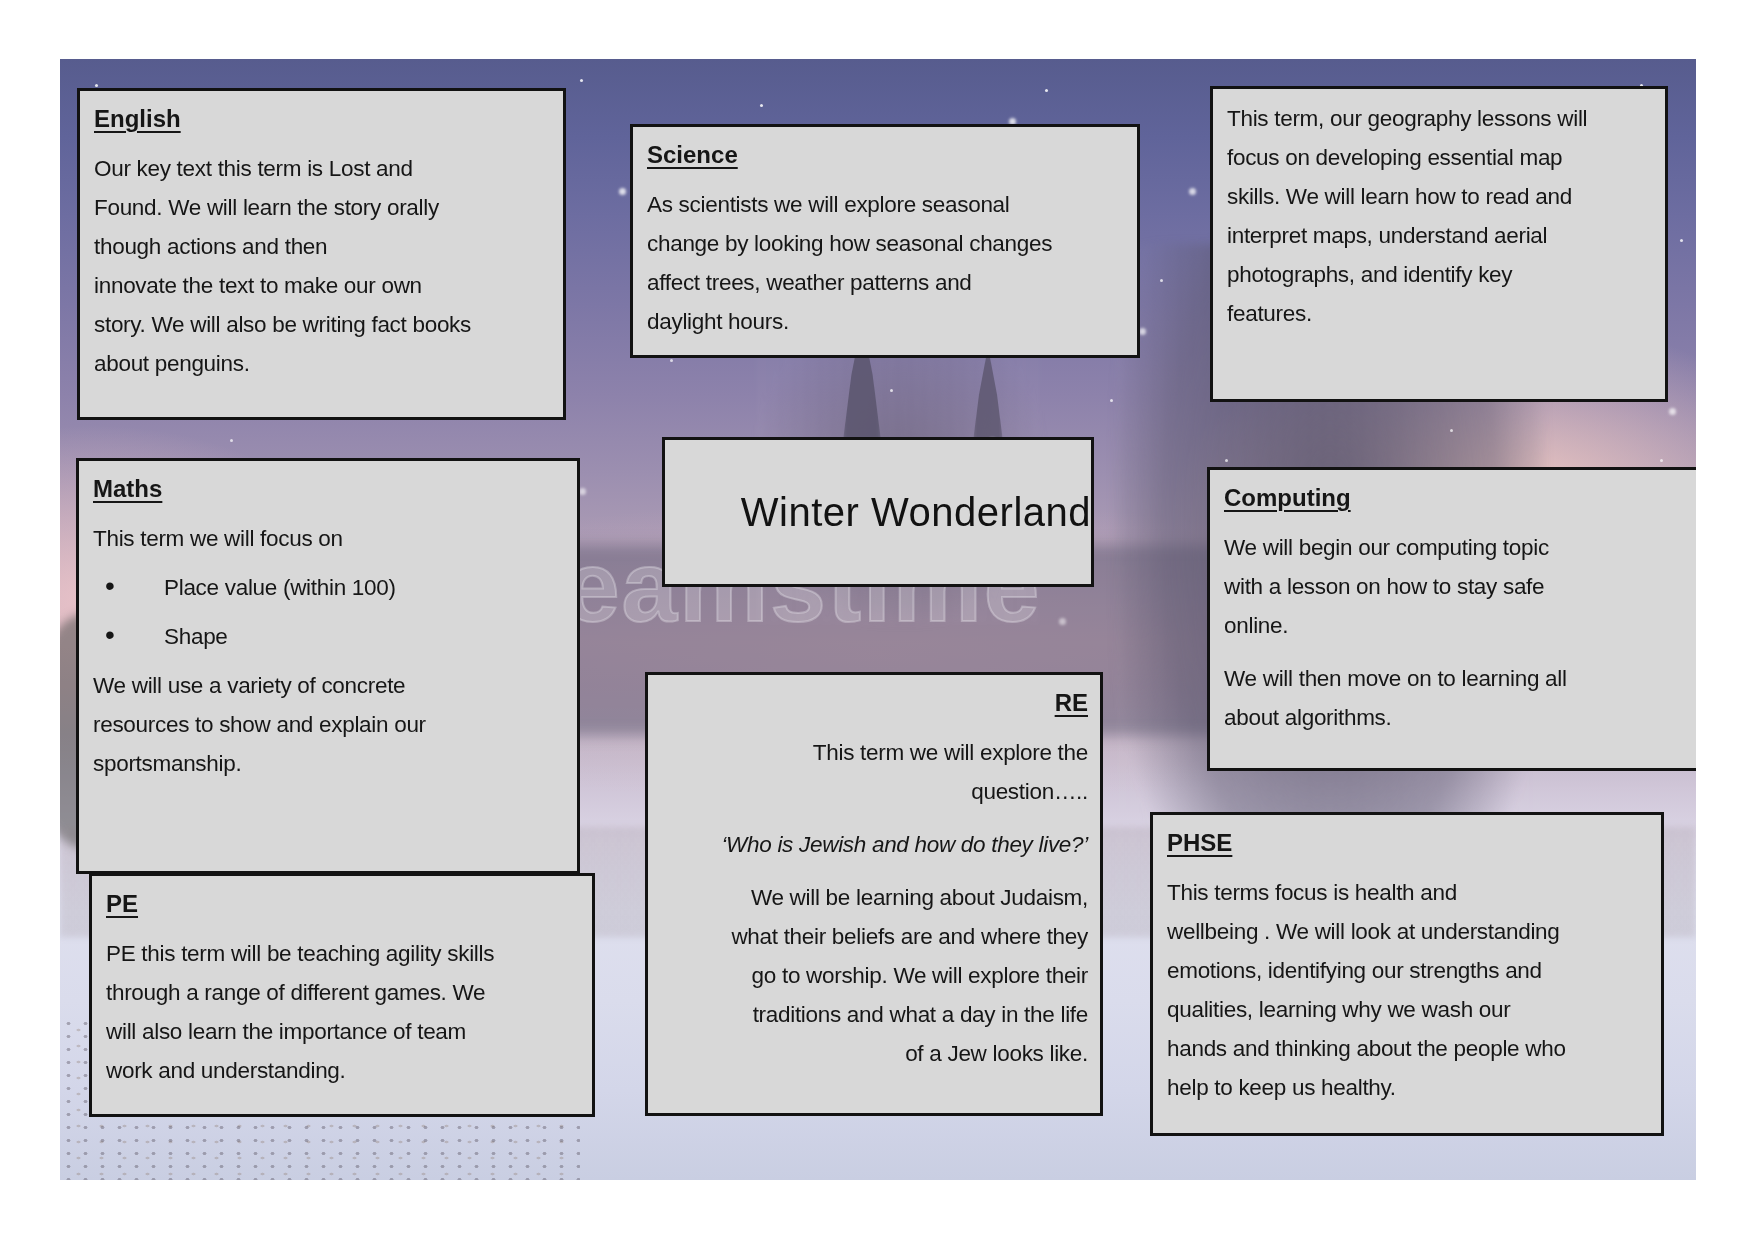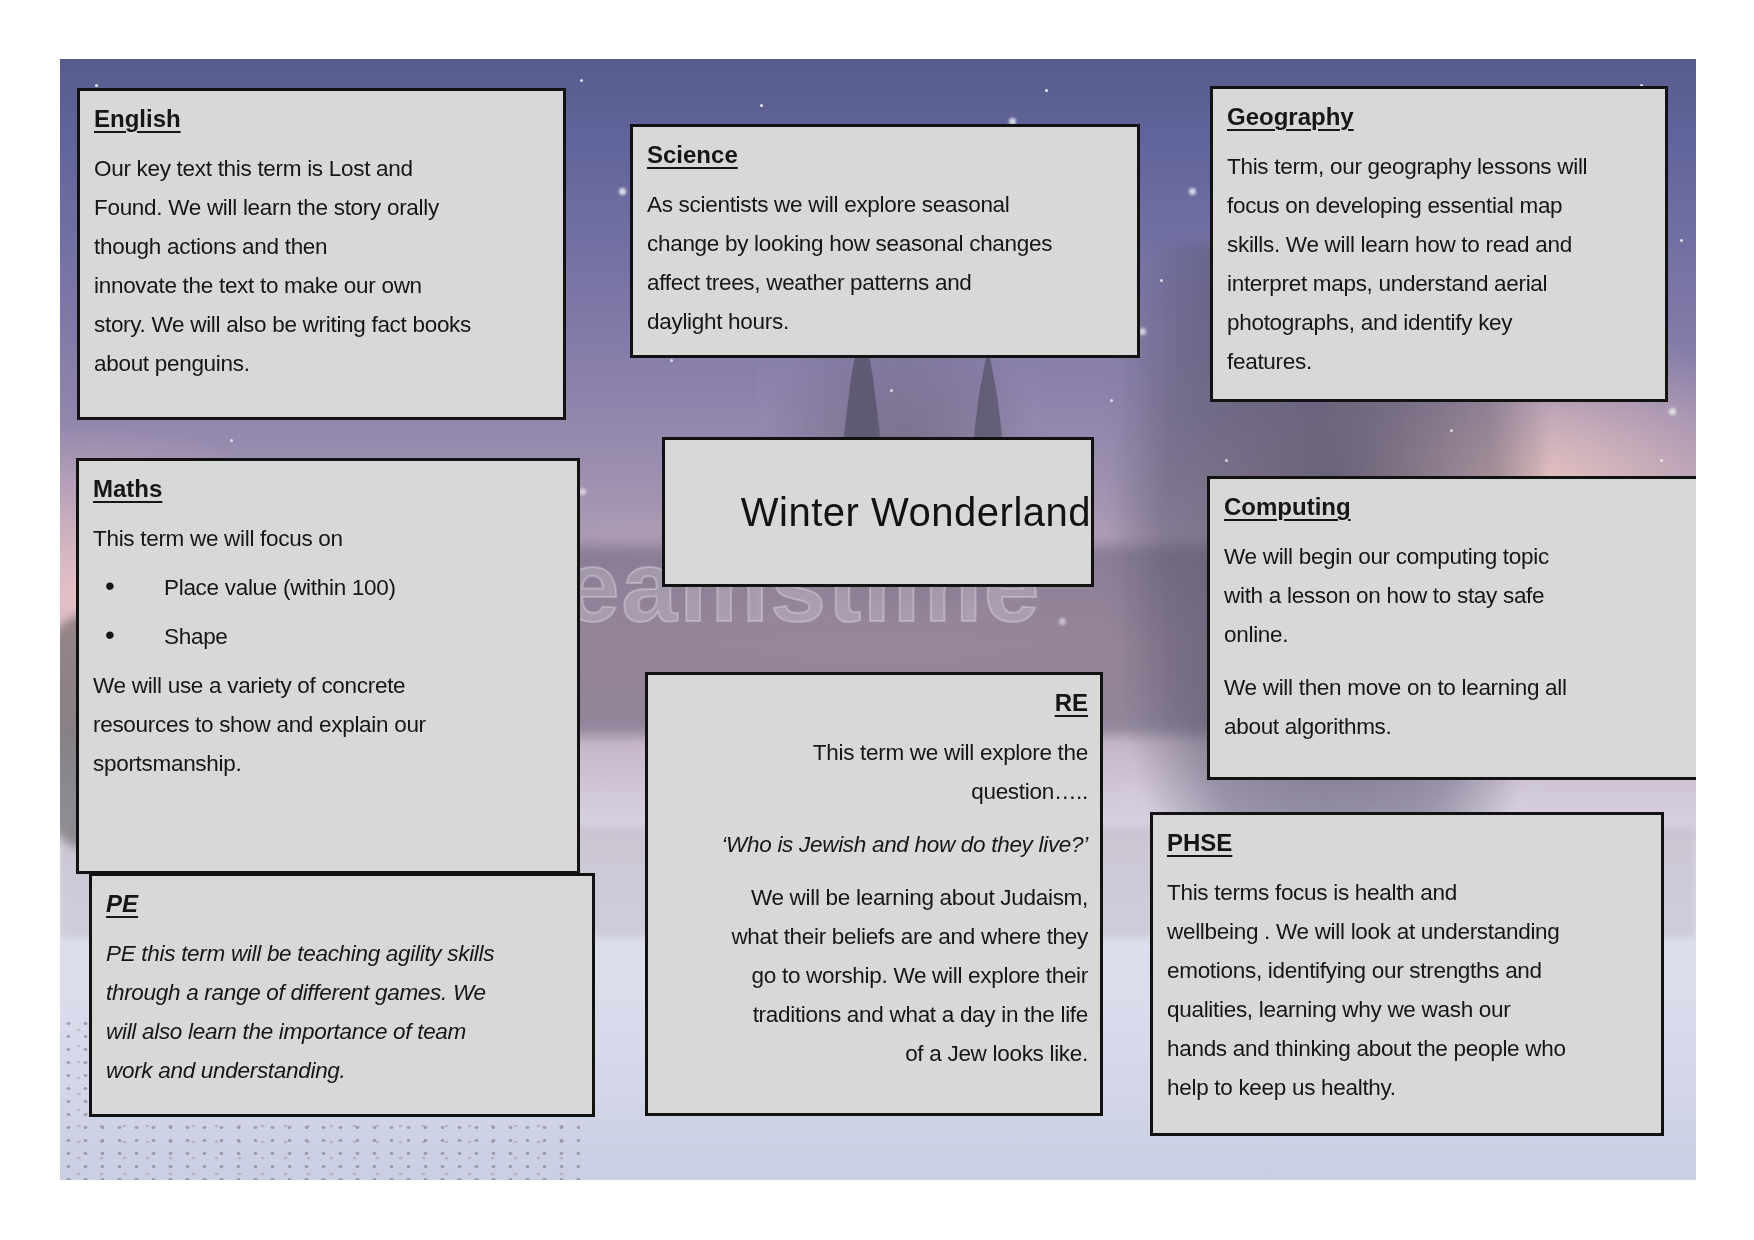--- a/index.html
+++ b/index.html
@@ -112,23 +112,23 @@
   .box .quote{font-style:italic;}
   .box ul{list-style:none;margin:0 0 6px 0;padding:0;}
   .box li{position:relative;font-size:22.5px;line-height:39px;letter-spacing:-0.3px;
           padding-left:73px;margin:10px 0;}
   .box li::before{content:"\2022";position:absolute;left:14px;top:-2px;font-size:28px;}
 
   .box-english  {left:17px;  top:29px;  width:489px; height:332px;}
   .box-science  {left:570px; top:65px;  width:510px; height:234px;padding-left:12px;}
   .box-geography{left:1150px;top:27px;  width:458px; height:316px;}
   .box-maths    {left:16px;  top:399px; width:504px; height:416px;}
-  .box-computing{left:1147px;top:417px; width:508px; height:304px;}
+  .box-computing{left:1147px;top:408px; width:508px; height:304px;}
   .box-re       {left:585px; top:613px; width:458px; height:444px;text-align:right;}
-  .box-pe       {left:29px;  top:814px; width:506px; height:244px;font-style:italic;}
+  .box-pe       {left:29px;  top:814px; width:506px; height:244px;}
   .box-phse     {left:1090px;top:753px; width:514px; height:324px;}
 
   .title-box{position:absolute;left:602px;top:378px;width:432px;height:150px;
     background:#d8d8d8;border:3px solid #121212;box-sizing:border-box;
     display:flex;align-items:center;justify-content:flex-end;
     font-size:40px;color:#121212;letter-spacing:0.5px;}
 </style>
 </head>
 <body>
 
@@ -160,21 +160,20 @@
 
     <section class="box box-science">
       <h2>Science</h2>
       <p class="body">As scientists we will explore seasonal
 change by looking how seasonal changes
 affect trees, weather patterns and
 daylight hours.</p>
     </section>
 
     <section class="box box-geography">
-      <h2>Geography</h2>
       <p class="body">This term, our geography lessons will
 focus on developing essential map
 skills. We will learn how to read and
 interpret maps, understand aerial
 photographs, and identify key
 features.</p>
     </section>
 
     <section class="box box-maths">
       <h2>Maths</h2>

